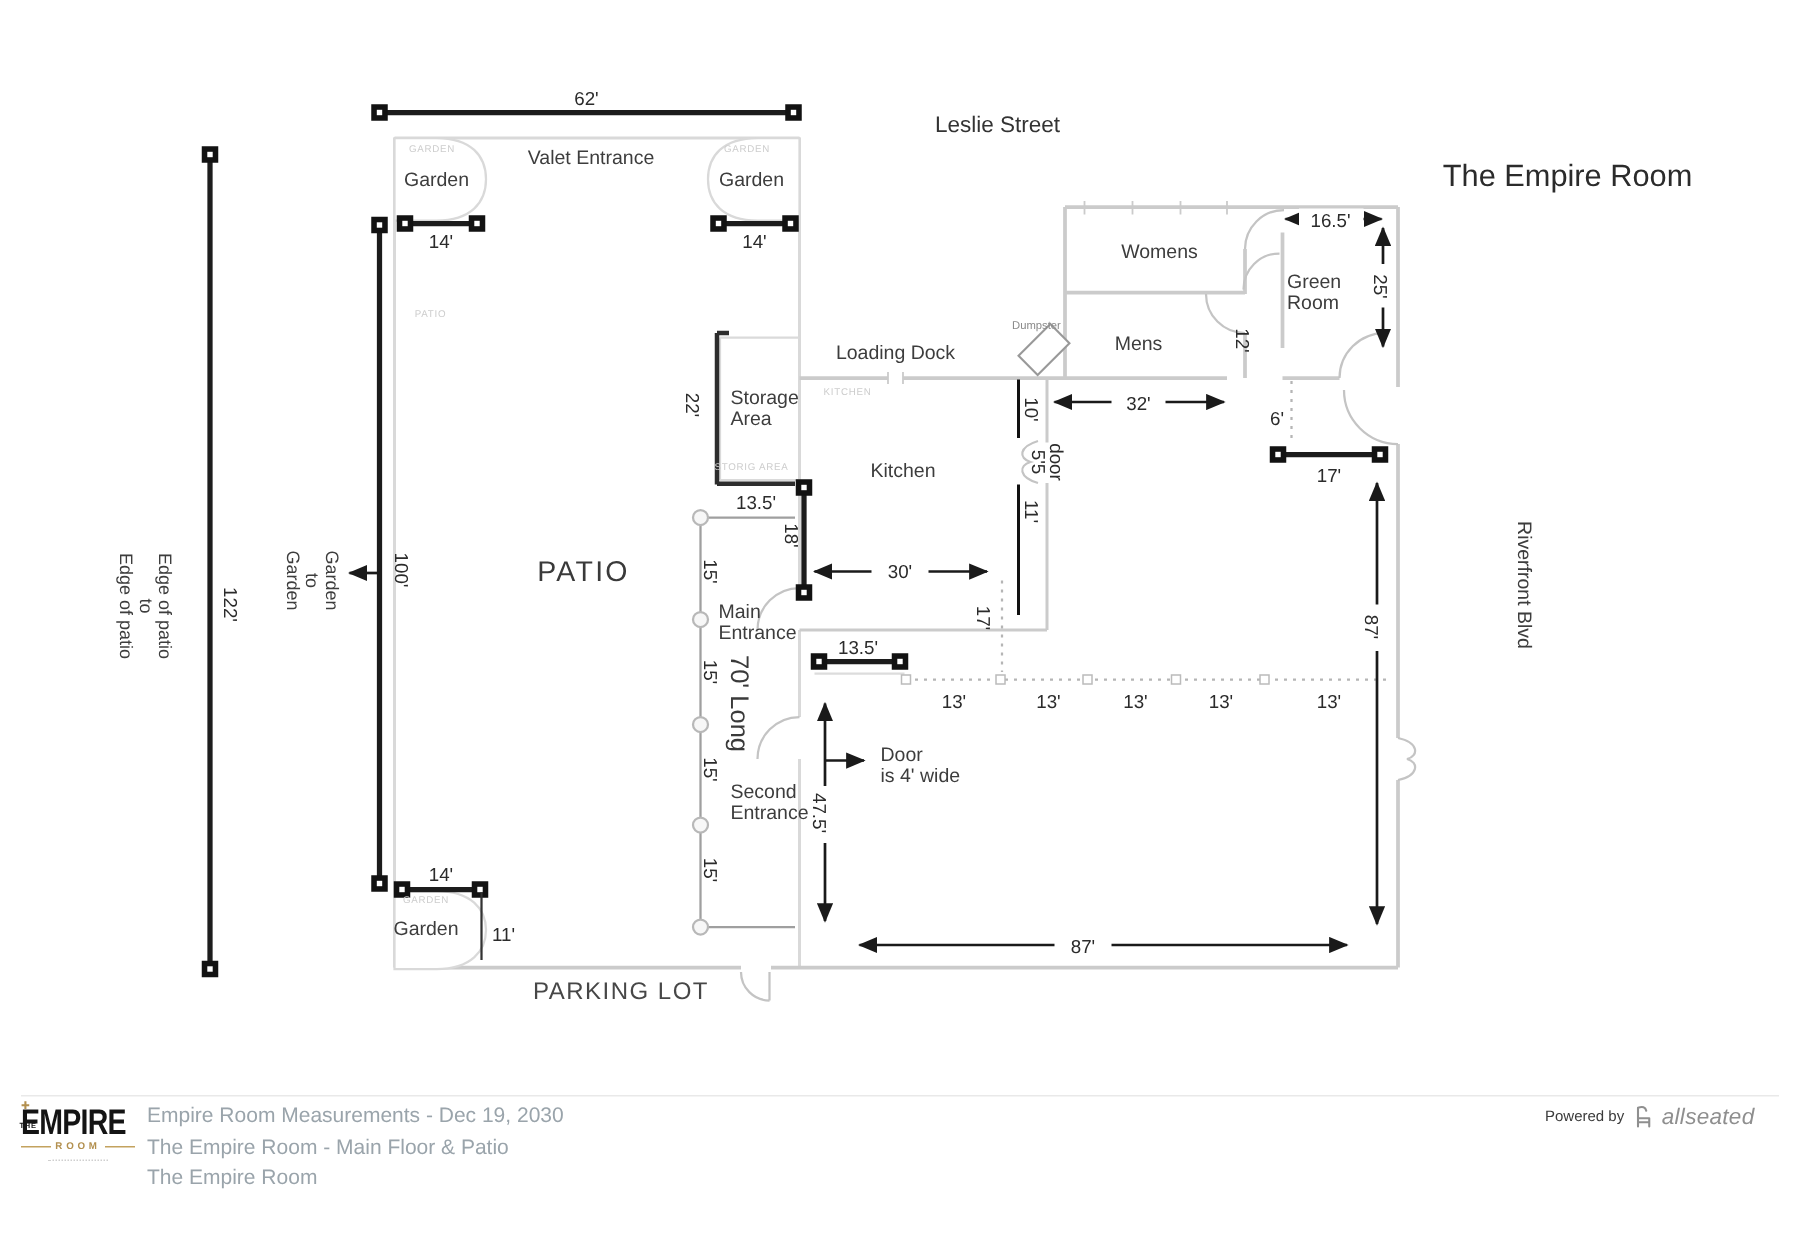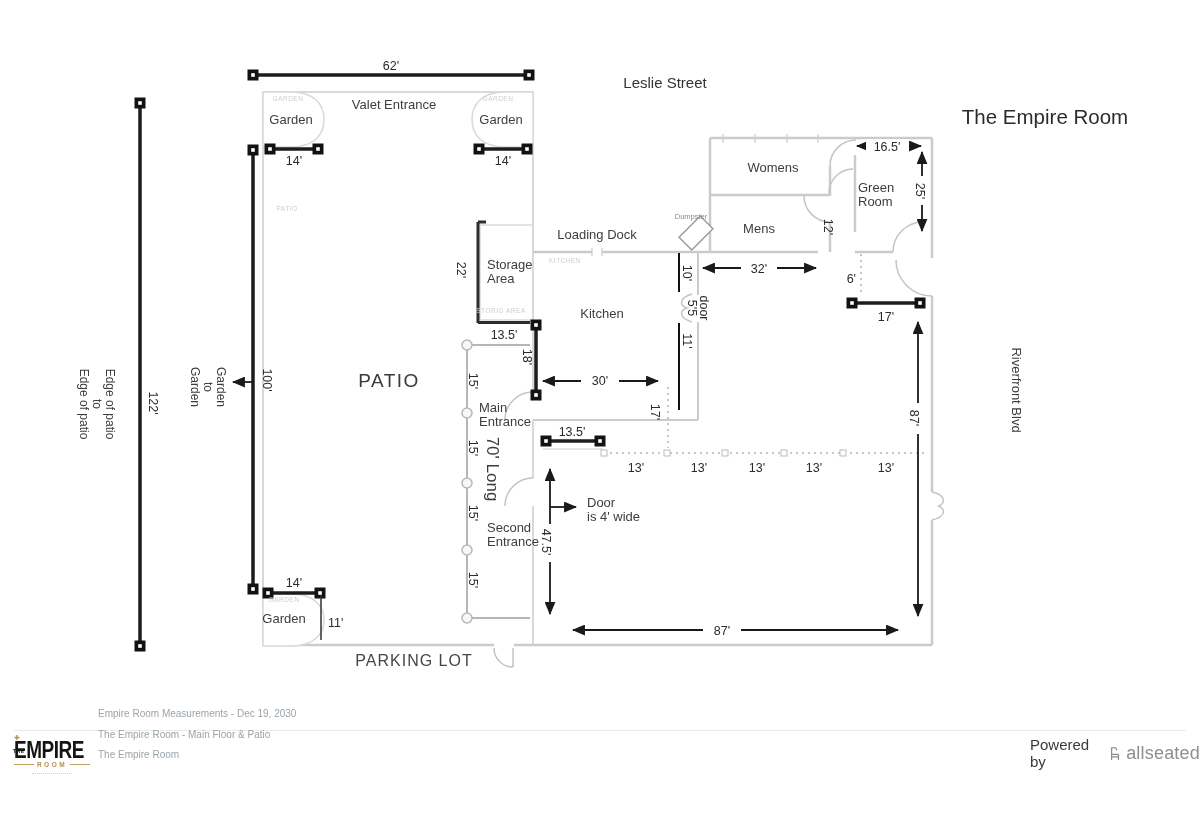--- a/index.html
+++ b/index.html
@@ -11,24 +11,24 @@
   .wm{font-size:6.5px;fill:#cdcdcd;letter-spacing:.5px;}
   .tiny{font-size:7.5px;fill:#8a8a8a;}
   .big{font-size:19px;fill:#3a3a3a;letter-spacing:1.5px;}
   .street{font-size:15px;fill:#333333;}
   .title{font-size:20.5px;fill:#2b2b2b;}
   .parking{font-size:16px;fill:#474747;letter-spacing:1px;}
   .long{font-size:17px;fill:#3a3a3a;}
   .mid{text-anchor:middle;}
   
   .footer-divider{position:absolute;left:14px;right:14px;top:730px;height:1px;background:#e9e9e9;}
-  .meta{position:absolute;left:98px;top:704px;color:#9aa4ab;font-size:10px;line-height:20.5px;}
+  .meta{position:absolute;left:98px;top:733px;color:#9aa4ab;font-size:14px;line-height:20.5px;}
   .powered{position:absolute;left:1030px;top:736px;display:flex;align-items:center;gap:4px;}
-  .powered .pb{color:#3a3a3a;font-size:15px;}
-  .powered .brand{color:#8f8f8f;font-size:18px;letter-spacing:.2px;}
+  .powered .pb{color:#3a3a3a;font-size:10px;}
+  .powered .brand{color:#8f8f8f;font-size:15px;letter-spacing:.2px;font-style:italic;}
   .logo{position:absolute;left:14px;top:735px;width:76px;text-align:left;color:#141414;}
   .logo-plus{display:block;color:#b3904f;font-size:7px;line-height:6px;}
   .logo-main{position:relative;line-height:18px;}
   .logo-the{position:absolute;left:-1px;top:1px;font-size:5px;font-weight:700;letter-spacing:.5px;}
   .logo-empire{font-size:19px;font-weight:700;letter-spacing:-.5px;transform:scaleY(1.25);display:inline-block;font-stretch:condensed;}
   .logo-room-row{display:flex;align-items:center;gap:3px;margin-top:1px;}
   .logo-room-row .rule{flex:1;height:1px;background:#c3a25e;}
   .logo-room{color:#b3904f;font-size:6.5px;font-weight:700;letter-spacing:2.5px;}
   .logo-sub{height:4px;border-bottom:1px dotted #cfcfcf;width:40px;margin:1px auto 0;}
 </style>

